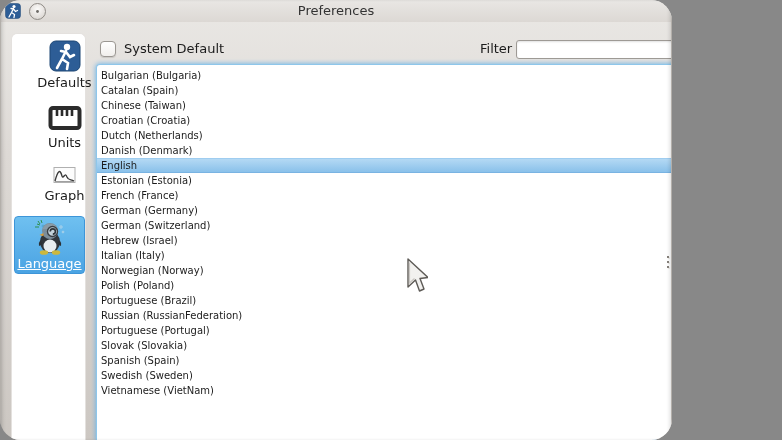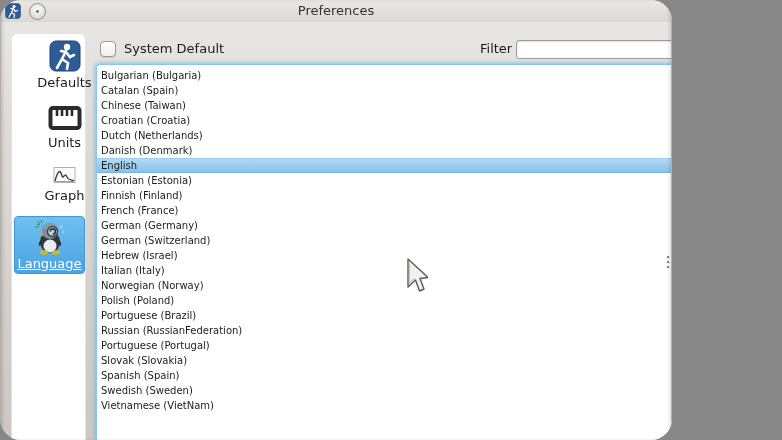--- a/index.html
+++ b/index.html
@@ -194,21 +194,20 @@
 
   <div class="lang-list">
     <div class="row">Bulgarian (Bulgaria)</div>
     <div class="row">Catalan (Spain)</div>
     <div class="row">Chinese (Taiwan)</div>
     <div class="row">Croatian (Croatia)</div>
     <div class="row">Dutch (Netherlands)</div>
     <div class="row">Danish (Denmark)</div>
     <div class="row sel">English</div>
     <div class="row">Estonian (Estonia)</div>
-    <div class="row">Finnish (Finland)</div>
     <div class="row">French (France)</div>
     <div class="row">German (Germany)</div>
     <div class="row">German (Switzerland)</div>
     <div class="row">Hebrew (Israel)</div>
     <div class="row">Italian (Italy)</div>
     <div class="row">Norwegian (Norway)</div>
     <div class="row">Polish (Poland)</div>
     <div class="row">Portuguese (Brazil)</div>
     <div class="row">Russian (RussianFederation)</div>
     <div class="row">Portuguese (Portugal)</div>

